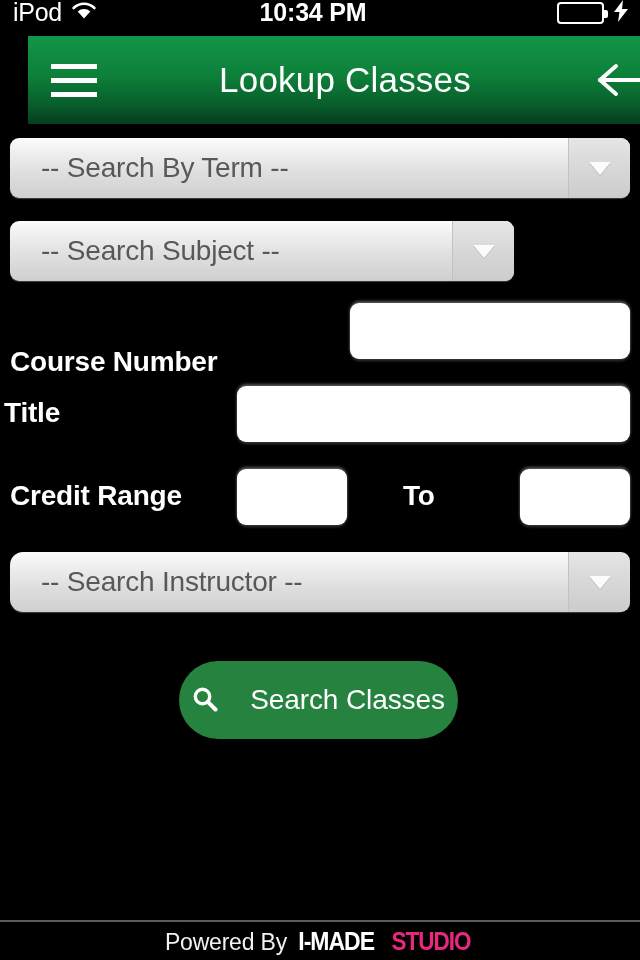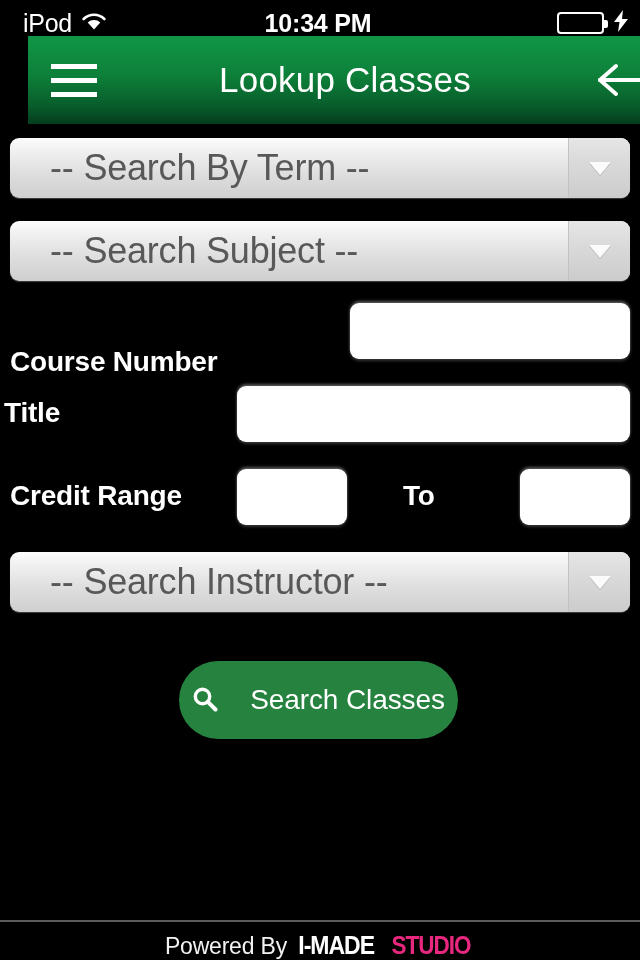--- a/index.html
+++ b/index.html
@@ -20,23 +20,22 @@
   }
 
   
   .status-bar {
     position: absolute;
     top: 0; left: 0;
     width: 640px;
     height: 36px;
     background: #000000;
     display: flex;
-    align-items: flex-end;
-    color: #ffffff;
-    padding-left: 10px;
+    align-items: flex-start;
+    color: #ffffff;
   }
   .status-left {
     display: flex;
     align-items: center;
     gap: 9px;
     margin-left: 13px;
     width: 180px;
   }
   .status-carrier {
     font-size: 25px;
@@ -147,22 +146,22 @@
     height: 60px;
     background: linear-gradient(to bottom, #fcfcfc 0%, #f0f0f0 22%, #dedede 60%, #cfcfcf 100%);
     border-radius: 9px;
     display: flex;
     align-items: center;
     cursor: pointer;
     box-shadow: 0 1px 1px rgba(255,255,255,0.25);
   }
   .dropdown-label {
     flex: 1;
-    padding-left: 40px;
-    font-size: 36px;
+    padding-left: 31px;
+    font-size: 28px;
     color: #585858;
     letter-spacing: -0.2px;
     white-space: nowrap;
     overflow: hidden;
   }
   .dropdown-arrow {
     width: 62px;
     height: 100%;
     border-left: 1px solid #c2c2c2;
     border-radius: 0 9px 9px 0;
@@ -225,21 +224,21 @@
 
   
   .footer {
     position: absolute;
     left: 0; bottom: 0;
     width: 640px;
     height: 40px;
     background: #000000;
     border-top: 2px solid #5c5c5c;
     display: flex;
-    align-items: flex-end;
+    align-items: center;
     justify-content: center;
   }
   .footer-inner {
     display: flex;
     align-items: baseline;
     gap: 8px;
   }
   .footer-powered {
     color: #f2f2f2;
     font-size: 23px;
@@ -306,39 +305,39 @@
 
   <div class="form-area">
 
     <div class="dropdown" style="left:10px; top:14px; width:620px;">
       <span class="dropdown-label">-- Search By Term --</span>
       <span class="dropdown-arrow">
           <i></i>
         </span>
     </div>
 
-    <div class="dropdown" style="left:10px; top:97px; width:620px;">
+    <div class="dropdown" style="left:10px; top:97px; width:504px;">
       <span class="dropdown-label">-- Search Subject --</span>
       <span class="dropdown-arrow">
           <i></i>
         </span>
     </div>
 
     <div class="field-label" style="left:10px; top:190px;margin-top:32px;">Course Number</div>
     <input class="text-input" type="text" style="left: 350px; top: 179px; width: 280px; height: 56px;" placeholder="">
 
     <div class="field-label" style="left:4px; top:273px;">Title</div>
     <input class="text-input" type="text" style="left: 237px; top: 262px; width: 393px; height: 56px;" placeholder="">
 
     <div class="field-label" style="left:10px; top:356px;">Credit Range</div>
     <input class="text-input" type="text" style="left: 237px; top: 345px; width: 110px; height: 56px;" placeholder="">
     <div class="field-label" style="left:403px; top:356px;">To</div>
     <input class="text-input" type="text" style="left: 520px; top: 345px; width: 110px; height: 56px;" placeholder="">
 
-    <div class="dropdown" style="left:10px; top:428px; width:620px;">
+    <div class="dropdown" style="left:10px; top:428px; width:620px;border-radius:13px;">
       <span class="dropdown-label">-- Search Instructor --</span>
       <span class="dropdown-arrow">
           <i></i>
         </span>
     </div>
 
     <button class="search-btn" style="left:179px; top:537px; width:279px; height:78px;">
       <span>
         <svg width="26" height="26" viewBox="0 0 26 26">
           <circle cx="10.5" cy="10.5" r="7.2" stroke="#ffffff" stroke-width="3.4" fill="none"></circle>

